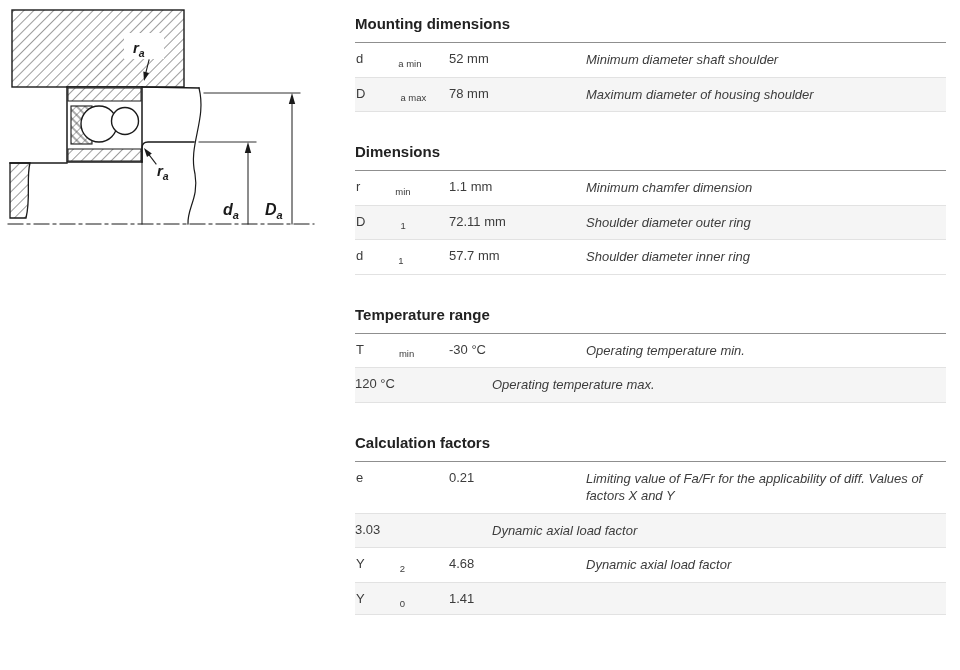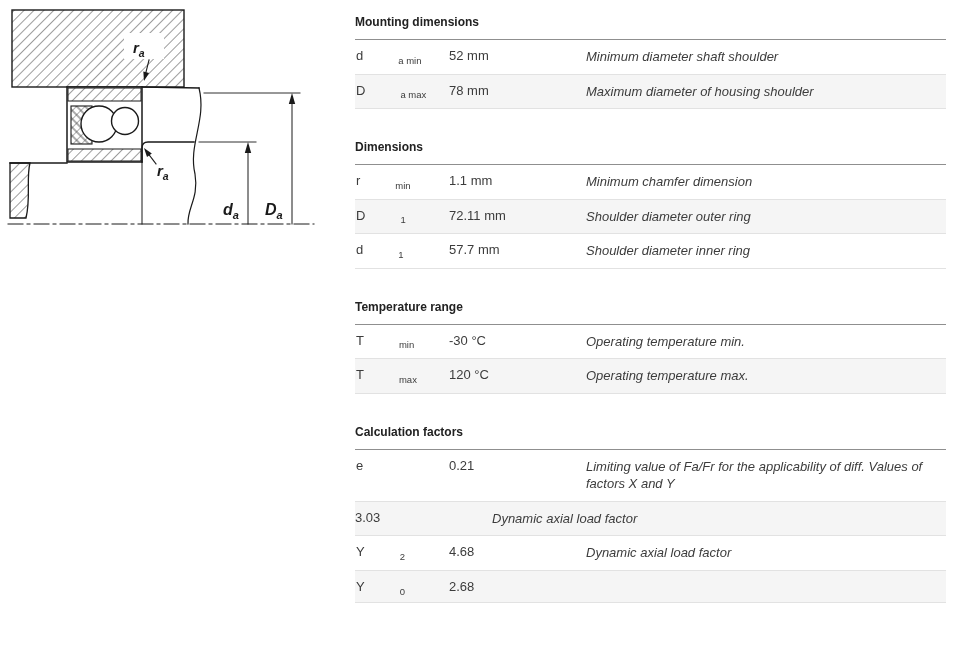--- a/index.html
+++ b/index.html
@@ -1,21 +1,21 @@
 <!DOCTYPE html>
 <html><head>
 <meta charset="utf-8">
 <style>
   * { box-sizing: border-box; }
   html,body { margin:0; padding:0; background:#fff; }
   body { font-family:"Liberation Sans", sans-serif; color:#3c3c3c; }
   .page { position:relative; width:960px; height:670px; background:#fff; overflow:hidden; }
   .drawing-area { position:absolute; left:2px; top:2px; width:345px; height:248px; }
   .specs { position:absolute; left:355px; top:0; width:591px; }
-  .section-title { font-size:12px; font-weight:bold; color:#222; padding:31px 0 10px; }
+  .section-title { font-size:15px; font-weight:bold; color:#222; padding:31px 0 10px; }
   .section:first-child .section-title { padding-top:15px; }
   .sec-table { border-top:1px solid #8f8f8f; }
   .row { display:flex; align-items:flex-start; border-bottom:1px solid #e2e2e2; font-size:13px; }
   .sec-table .row:nth-child(even) { background:#f5f5f5; }
   .cell-sym { width:94px; padding:8px 6px 8px 1px; flex-shrink:0; }
   .cell-val { width:137px; padding:8px 6px 8px 0; flex-shrink:0; }
   .cell-desc { flex:1; padding:8px 4px 8px 0; line-height:1.35;font-style:italic; }
   sub { font-size:9.5px; line-height:0;margin-left:35px; }
 </style>
 </head>
@@ -123,21 +123,20 @@
 
     <div class="section">
       <div class="section-title">Temperature range</div>
       <div class="sec-table">
         <div class="row">
           <div class="cell-sym"><span>T</span><sub>min</sub></div>
           <div class="cell-val">-30 °C</div>
           <div class="cell-desc">Operating temperature min.</div>
         </div>
         <div class="row">
-          <div class="cell-sym"><span>T</span><sub>max</sub></div>
           <div class="cell-val">120 °C</div>
           <div class="cell-desc">Operating temperature max.</div>
         </div>
       </div>
     </div>
 
     <div class="section">
       <div class="section-title">Calculation factors</div>
       <div class="sec-table">
         <div class="row">
@@ -149,19 +148,19 @@
           <div class="cell-val">3.03</div>
           <div class="cell-desc">Dynamic axial load factor</div>
         </div>
         <div class="row">
           <div class="cell-sym"><span>Y</span><sub>2</sub></div>
           <div class="cell-val">4.68</div>
           <div class="cell-desc">Dynamic axial load factor</div>
         </div>
         <div class="row">
           <div class="cell-sym"><span>Y</span><sub>0</sub></div>
-          <div class="cell-val">2.68</div>
+          <div class="cell-val">1.41</div>
         </div>
       </div>
     </div>
 
   </div>
 </div>
 
 </body></html>

